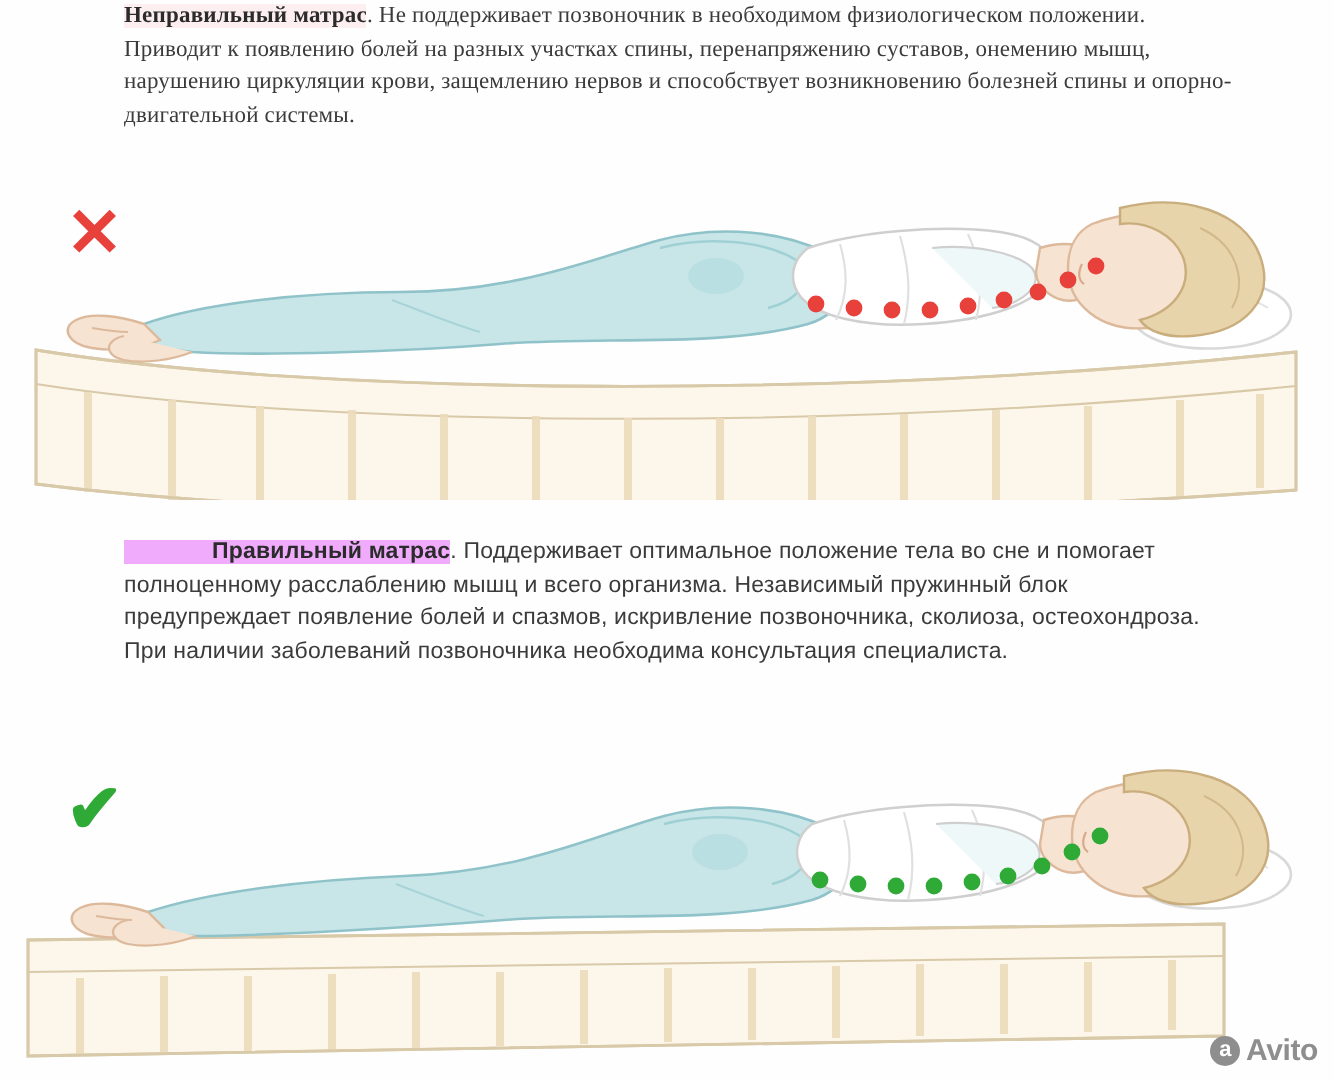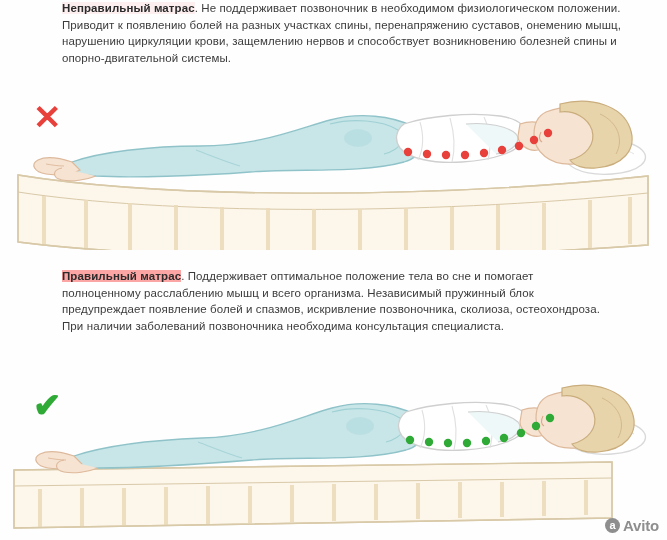--- a/index.html
+++ b/index.html
@@ -27,23 +27,23 @@
     font-size: 11.5px;
     line-height: 16.5px;
     color: #3b3b3b;
     letter-spacing: 0.1px;
   }
   .text-block .lead {
     font-weight: bold;
     color: #2b2b2b;
   }
   .text-block .lead.bad { background: #fdeff0; }
-  .text-block .lead.good { background: #fca5a5; }
-
-  #top-text { left: 62px; top: 0px; width: 560px; }
+  .text-block .lead.good { background: #f0abfc; padding-left: 44px; }
+
+  #top-text { left: 62px; top: 0px; width: 560px; font-family: Liberation Serif, serif; }
   #bottom-text { left: 62px; top: 268px; width: 545px; }
 
   
   .mark {
     position: absolute;
     font-size: 34px;
     font-weight: bold;
     line-height: 1;
   }
   #cross-mark { left: 33px; top: 100px; color: #e8413c; }

